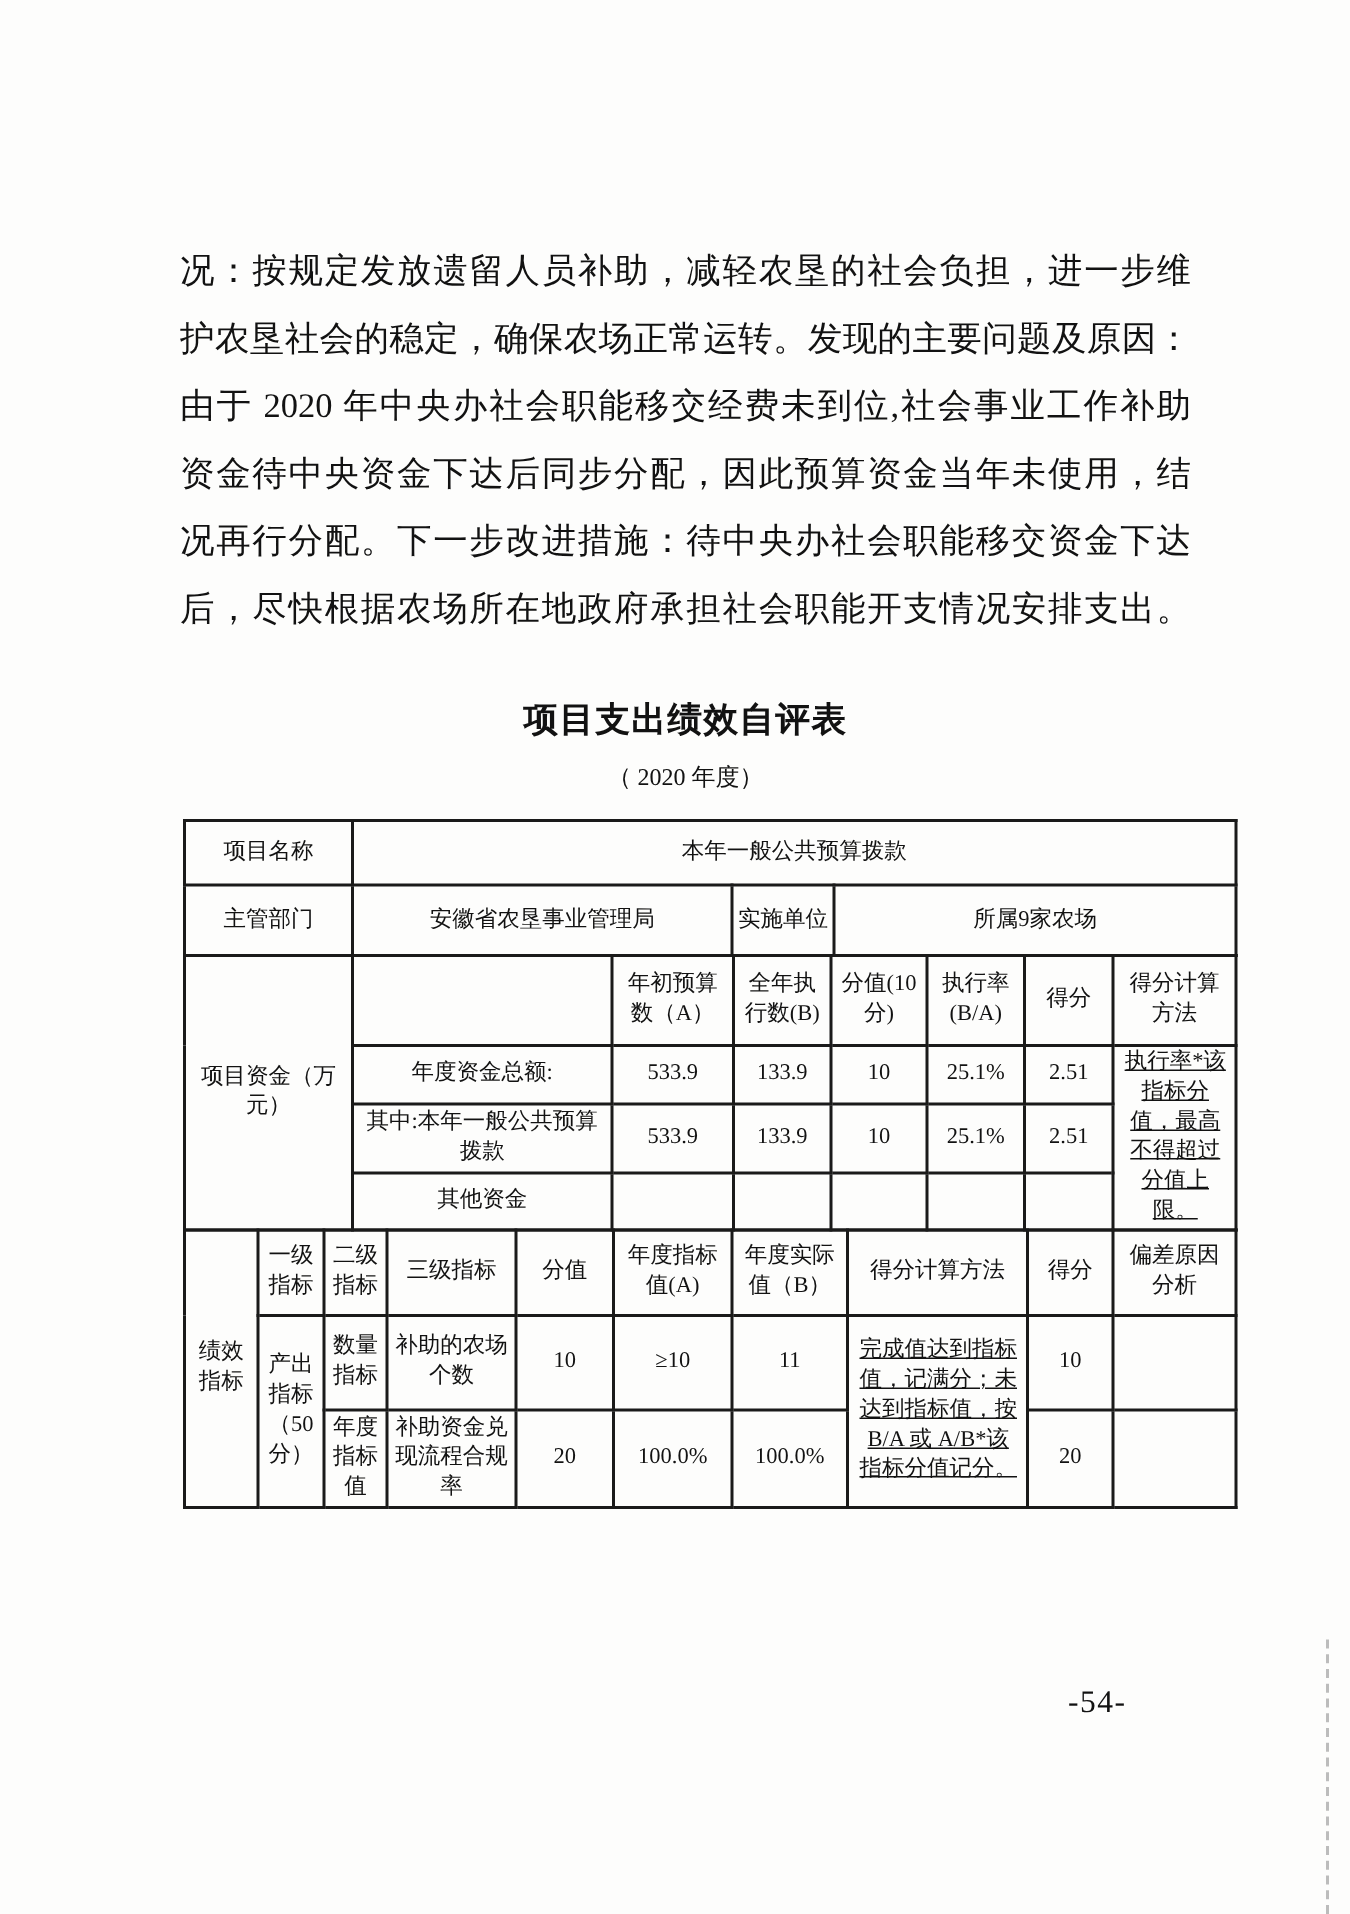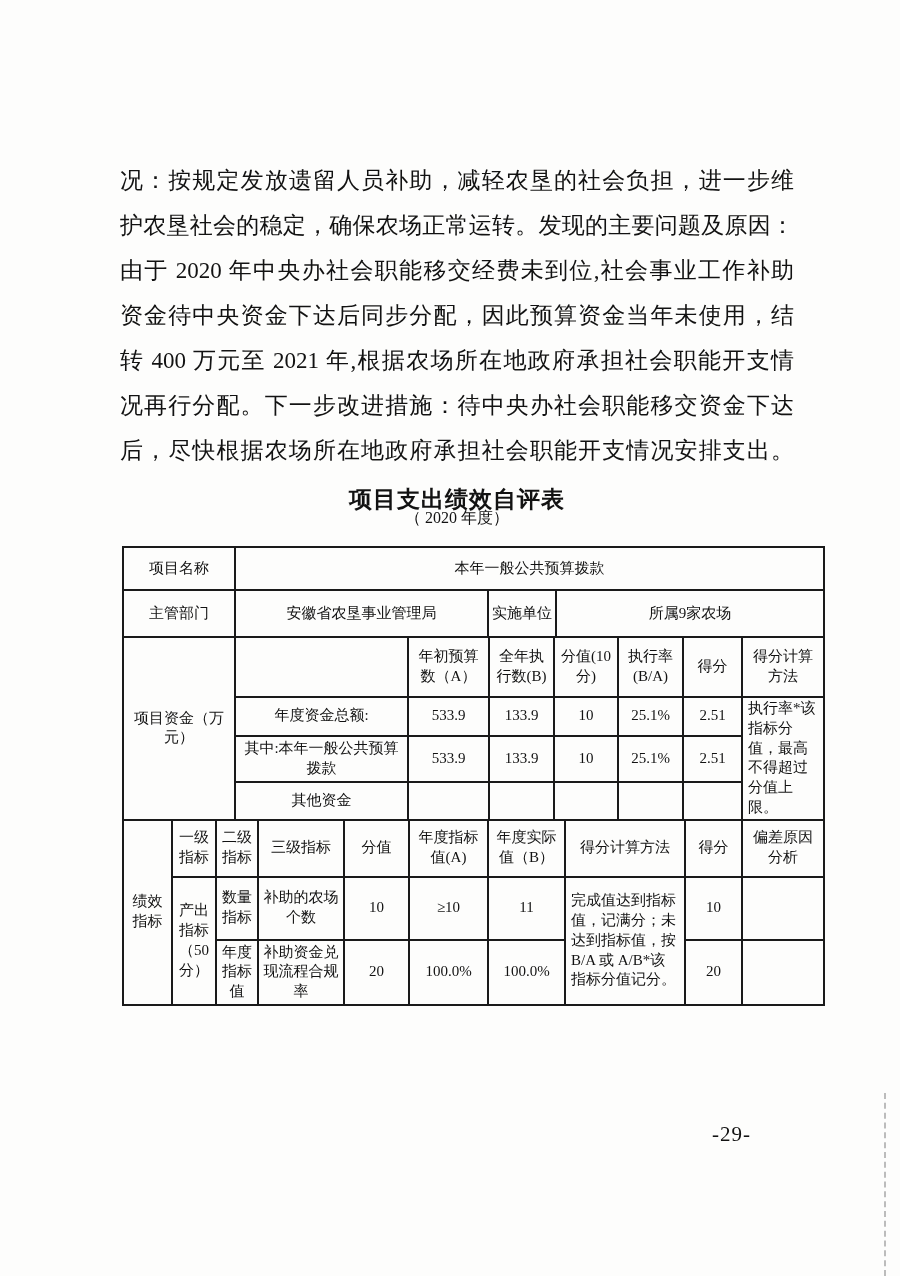--- a/index.html
+++ b/index.html
@@ -9,49 +9,48 @@
     font-family:"Liberation Serif","DejaVu Serif",serif;
   }
   .para { position:absolute; left:120px; top:158px; width:674px; font-size:23px; }
   .para .line {
     height:45px; line-height:45px; white-space:nowrap;
     text-align:justify; text-align-last:justify;
   }
   .doc-title {
     position:absolute; left:120px; top:464px; width:674px; text-align:center;
     font-family:"Liberation Sans","DejaVu Sans",sans-serif;
-    font-weight:bold; font-size:23px; letter-spacing:1px;margin-top:20px;
+    font-weight:bold; font-size:23px; letter-spacing:1px;
   }
   .doc-subtitle {
     position:absolute; left:120px; top:508px; width:674px; text-align:center;
     font-size:16px;
   }
   .tblwrap { position:absolute; left:122px; top:546px; }
   table { border-collapse:collapse; table-layout:fixed; font-size:15px; }
   .tB, .tC, .tD { margin-top:-2px; }
   td {
     border:2px solid #1a1a1a; text-align:center; vertical-align:middle;
     padding:1px 3px; line-height:1.32; overflow:hidden; word-break:break-all;
   }
-  td.left { text-align:left; padding-left:5px; padding-right:4px; }
+  td.left { text-align:center; padding-left:5px; padding-right:4px;text-decoration:underline; }
   .pagenum { position:absolute; left:712px; top:1122px; font-size:21px; letter-spacing:1px; }
   .scan-line {
     position:absolute; left:884px; top:1093px; height:183px; width:0;
     border-left:2px dashed #9a9a9a; opacity:.65;
   }
 </style>
 </head>
 <body>
 
 <div class="para">
   <div class="line">况：按规定发放遗留人员补助，减轻农垦的社会负担，进一步维</div>
   <div class="line">护农垦社会的稳定，确保农场正常运转。发现的主要问题及原因：</div>
   <div class="line">由于 2020 年中央办社会职能移交经费未到位,社会事业工作补助</div>
   <div class="line">资金待中央资金下达后同步分配，因此预算资金当年未使用，结</div>
-  <div class="line">转 400 万元至 2021 年,根据农场所在地政府承担社会职能开支情</div>
   <div class="line">况再行分配。下一步改进措施：待中央办社会职能移交资金下达</div>
   <div class="line">后，尽快根据农场所在地政府承担社会职能开支情况安排支出。</div>
 </div>
 
 <div class="doc-title">项目支出绩效自评表</div>
 <div class="doc-subtitle">（ 2020 年度）</div>
 
 <div class="tblwrap">
 
   <table class="tA">
@@ -169,15 +168,15 @@
       <td>20</td>
       <td>100.0%</td>
       <td>100.0%</td>
       <td>20</td>
       <td></td>
     </tr>
   </tbody>
     </table>
 </div>
 
-<div class="pagenum">-29-</div>
+<div class="pagenum">-54-</div>
 
 <div class="scan-line"></div>
 
 </body></html>

